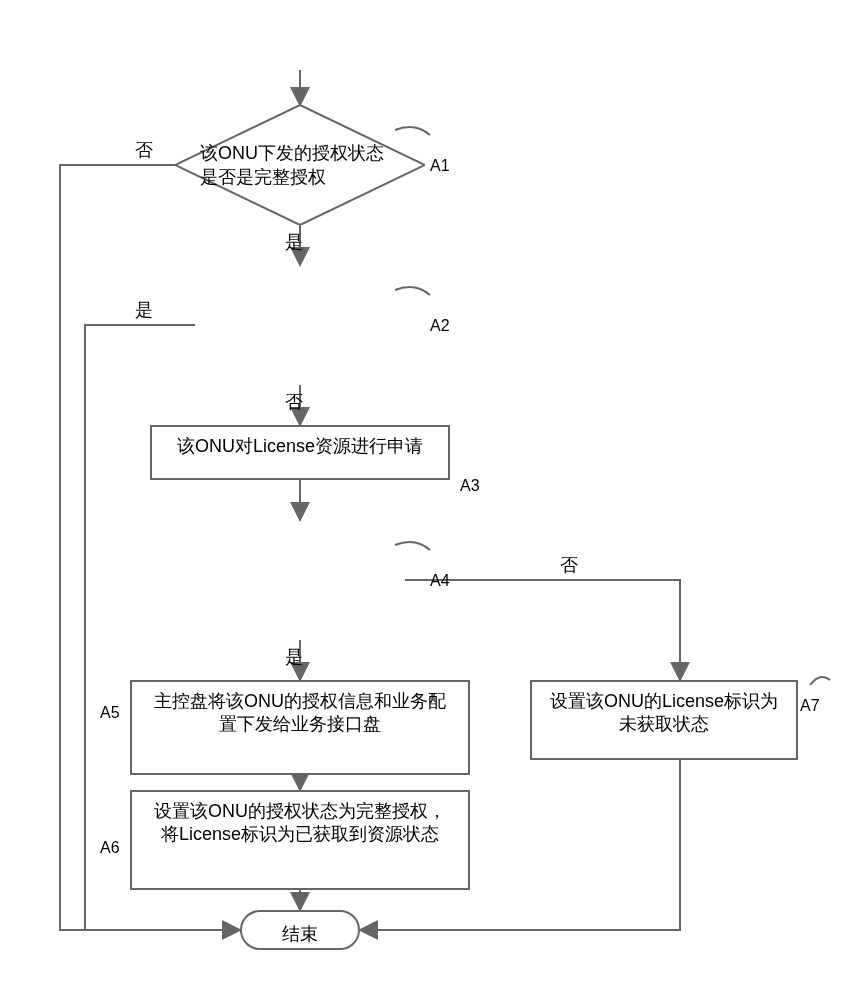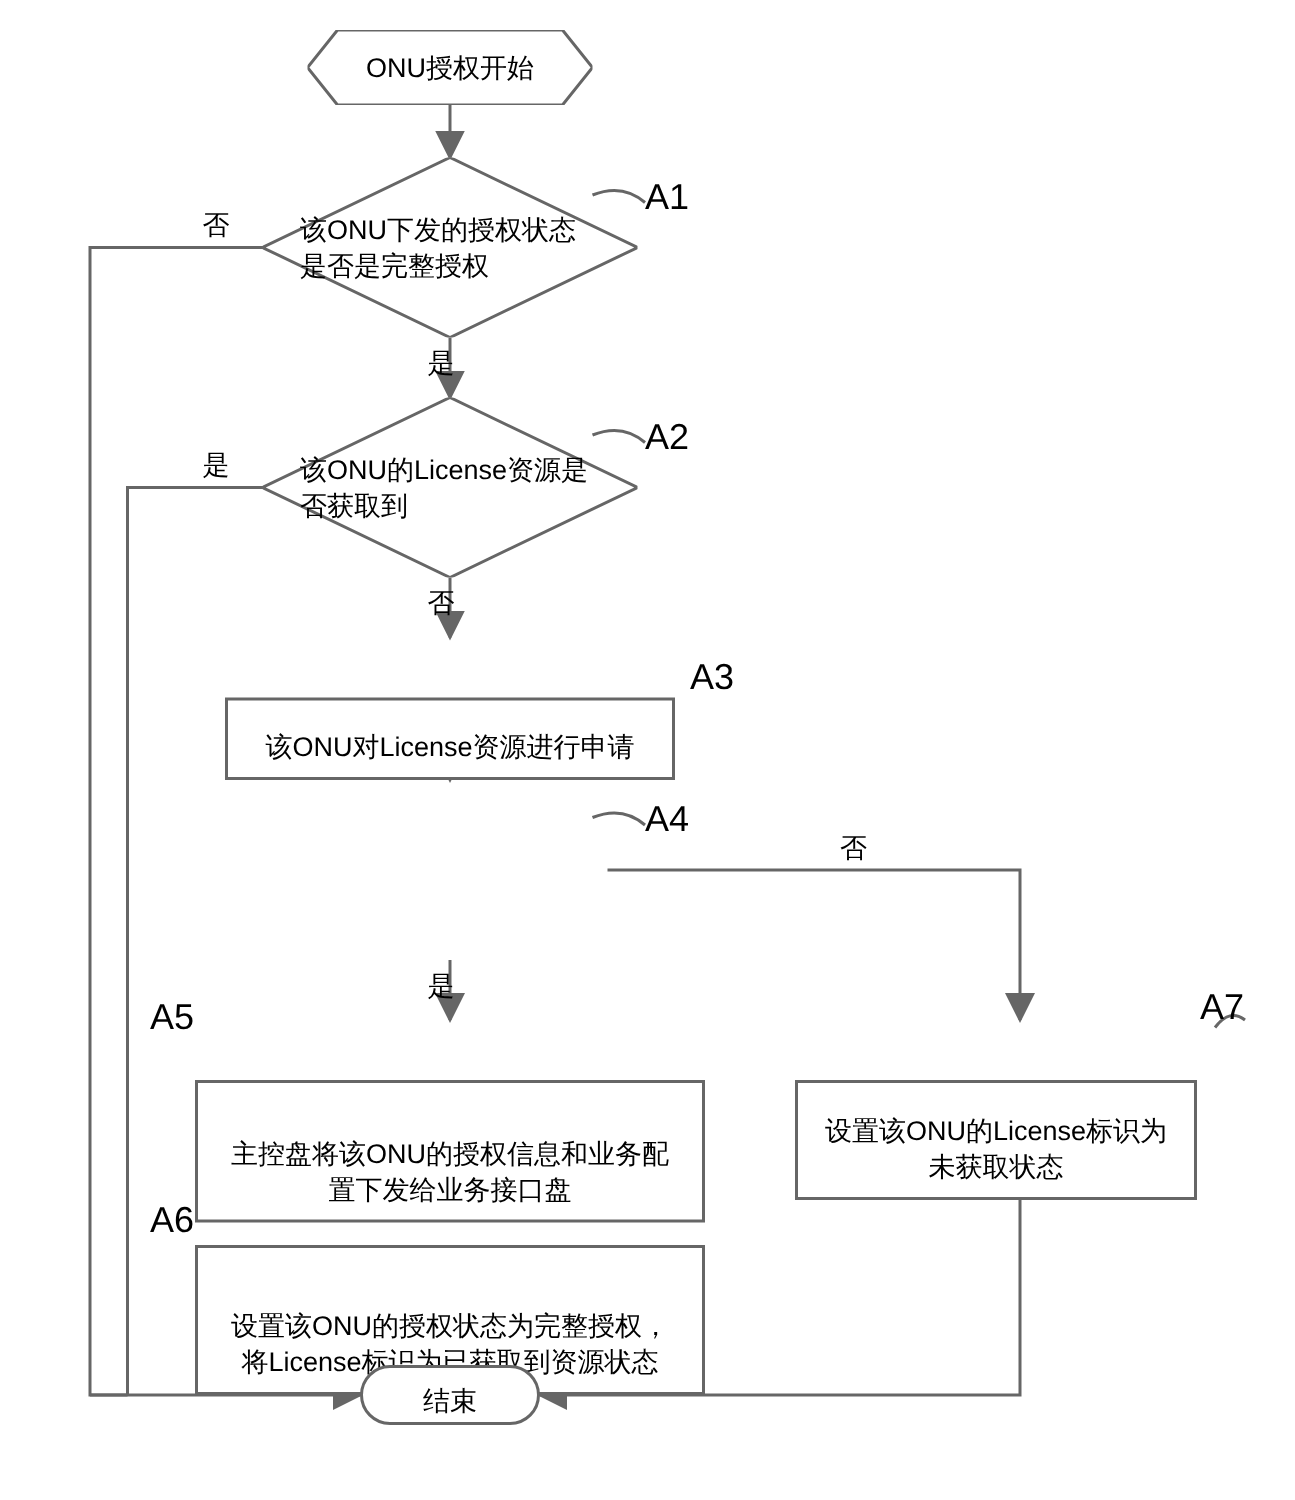--- a/index.html
+++ b/index.html
@@ -14,23 +14,22 @@
   .canvas {
     position: relative;
     width: 863px;
     height: 1000px;
   }
   .node {
     position: absolute;
     text-align: center;
     line-height: 1.3;
     display: flex;
-    align-items: flex-end;
+    align-items: flex-start;
     justify-content: center;
-    margin-top: 40px;
   }
   .terminator {
     position: absolute;
   }
   .terminator svg { display: block; }
   .terminator .label {
     position: absolute;
     inset: 0;
     display: flex;
     align-items: center;
@@ -48,21 +47,22 @@
     justify-content: center;
     padding: 0 25px;
   }
   .rect {
     border: 2px solid #666;
     background: #fff;
     padding: 8px 14px;
   }
   .tag {
     position: absolute;
-    font-size: 24px;
+    font-size: 16px;
+    margin-top: 39px;
   }
   .edge-label {
     position: absolute;
     font-size: 18px;
   }
   svg.lines {
     position: absolute;
     left: 0; top: 0;
     width: 863px; height: 1000px;
     pointer-events: none;
@@ -106,43 +106,31 @@
 
       <polyline points="680,760 680,930 360,930" marker-end="url(#arr)"></polyline>
 
       <path d="M395,130 Q415,122 430,135" stroke="#666" fill="none"></path>
       <path d="M395,290 Q415,282 430,295" stroke="#666" fill="none"></path>
       <path d="M395,545 Q415,537 430,550" stroke="#666" fill="none"></path>
       <path d="M810,685 Q820,672 830,680" stroke="#666" fill="none"></path>
     </g>
   </svg>
 
-  <div class="terminator" style="left:205px; top:20px; width:190px; height:50px;">
-    <svg width="190" height="50">
-      <polygon points="20,0 170,0 190,25 170,50 20,50 0,25" fill="#fff" stroke="#666" stroke-width="2"></polygon>
-    </svg>
-    <div class="label">ONU授权开始</div>
-  </div>
 
   <div class="diamond" style="left:175px; top:105px; width:250px; height:120px;">
     <svg width="250" height="120">
         <polygon points="125,0 250,60 125,120 0,60" fill="#fff" stroke="#666" stroke-width="2"></polygon>
       </svg>
     <div class="label">该ONU下发的授权状态是否是完整授权</div>
   </div>
   <div class="tag" style="left:430px; top:118px;">A1</div>
   <div class="edge-label" style="left:285px; top:230px;">是</div>
   <div class="edge-label" style="left:135px; top:138px;">否</div>
 
-  <div class="diamond" style="left:175px; top:265px; width:250px; height:120px;">
-    <svg width="250" height="120">
-        <polygon points="125,0 250,60 125,120 0,60" fill="#fff" stroke="#666" stroke-width="2"></polygon>
-      </svg>
-    <div class="label">该ONU的License资源是否获取到</div>
-  </div>
   <div class="tag" style="left:430px; top:278px;text-align:center;">A2</div>
   <div class="edge-label" style="left:285px; top:390px;">否</div>
   <div class="edge-label" style="left:135px; top:298px;">是</div>
 
   <div class="node rect" style="left:150px; top:425px; width:300px; height:55px;">
     <span>该ONU对License资源进行申请</span>
   </div>
   <div class="tag" style="left:460px; top:438px;">A3</div>
 
   <div class="tag" style="left:430px; top:533px;">A4</div>

